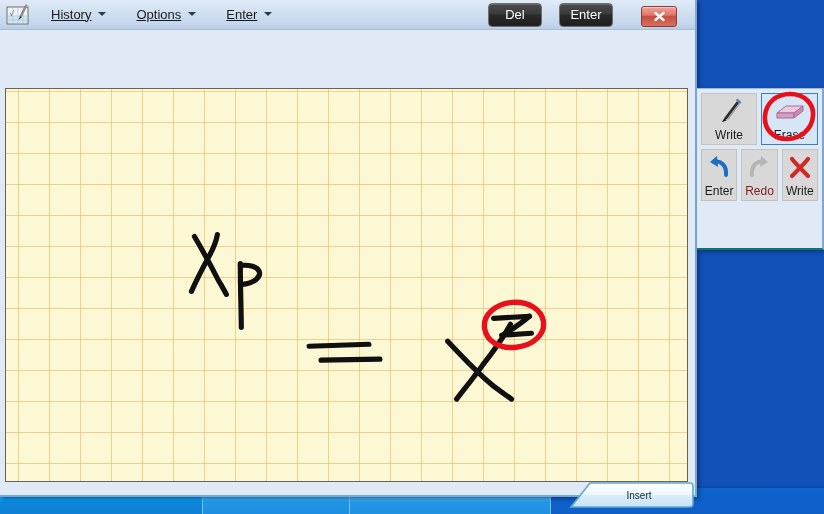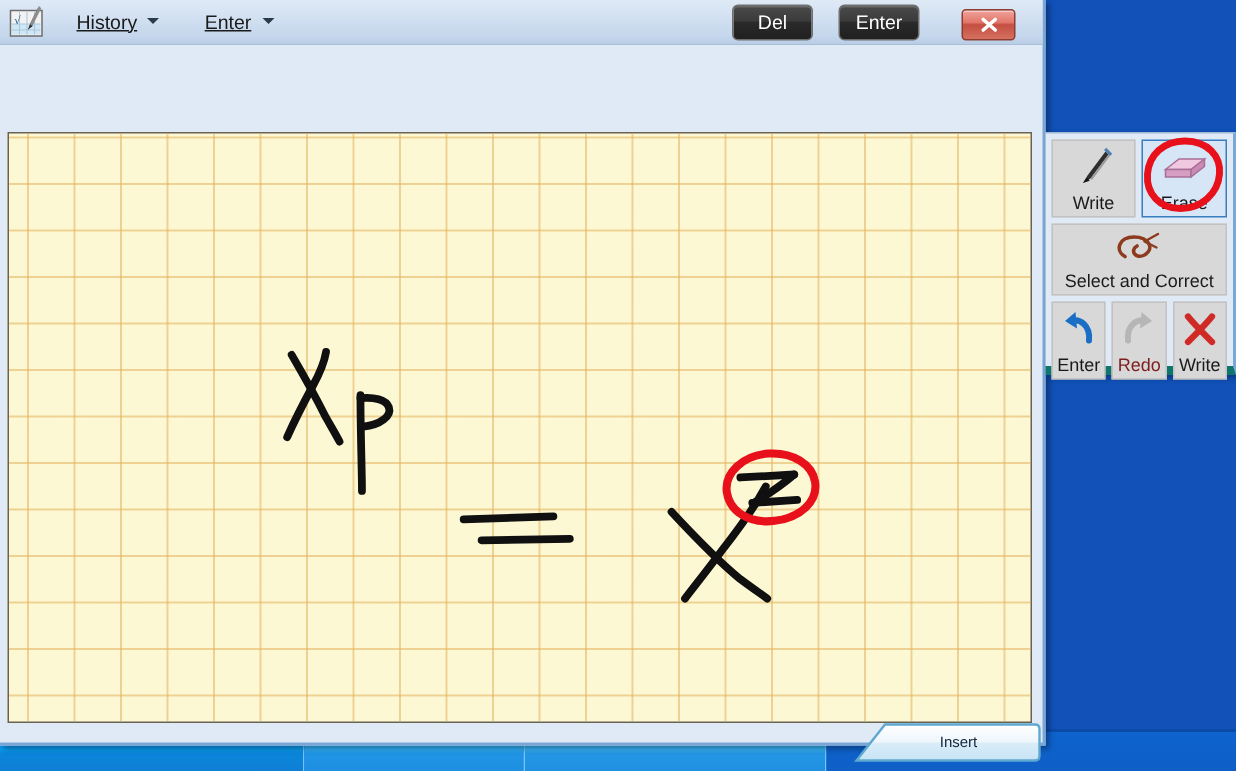--- a/index.html
+++ b/index.html
@@ -174,21 +174,21 @@
   }
   #ink { position: absolute; inset: 0; }
 
   
   #toolpanel {
     position: absolute;
     left: 697px; top: 88px;
     width: 127px; height: 162px;
     background: #dfeaf6;
     border-top: 1px solid #9fb8d4;
-    border-bottom: 6px solid #0f766e;
+    border-bottom: 2px solid #0f766e;
     border-right: 2px solid #7aa7d8;
     box-sizing: border-box;
     padding: 4px;
     box-shadow: 2px 2px 4px rgba(0,0,0,0.3);
   }
   .tool-row { display: flex; gap: 4px; margin-bottom: 4px; }
   .tool-btn {
     background: #d8d8d8;
     border: 1px solid #c2c2c2;
     display: flex;
@@ -279,20 +279,24 @@
         <rect x="2" y="12" width="19" height="7" fill="#cfe6f5"></rect>
         <path d="M2 12 H21 M2 16 H21 M7 4 V19 M12 4 V19 M17 4 V19" stroke="#a9c7dc" stroke-width="0.7" fill="none"></path>
         <text x="3.5" y="12" font-family="DejaVu Sans, sans-serif" font-size="7" fill="#2b5f8e">√</text>
         <path d="M20 0 L14 12 L12.5 16 L15.5 13.5 Z" fill="#2c2c2c"></path>
         <path d="M20 0 L21.5 1.5 L15.5 13.5 L14 12 Z" fill="#8d8d8d"></path>
       </svg>
     </div>
 
     <div class="menu-item">
       <span>History</span>
+      <span class="caret"></span>
+    </div>
+    <div class="menu-item">
+      <span>Options</span>
       <span class="caret"></span>
     </div>
     <div class="menu-item">
       <span>Enter</span>
       <span class="caret"></span>
     </div>
 
     <div id="cmdbtns">
       <div class="dark-btn">Del</div>
       <div class="dark-btn">Enter</div>
@@ -378,31 +382,20 @@
         <svg width="34" height="24" viewBox="0 0 34 24">
           <path d="M4 14 L13 7 L30 7 L21 14 Z" fill="#f0c8e0" stroke="#a86f96" stroke-width="1"></path>
           <path d="M4 14 L21 14 L21 19 L4 19 Z" fill="#d79ec4" stroke="#a86f96" stroke-width="1"></path>
           <path d="M21 14 L30 7 L30 12 L21 19 Z" fill="#c98ab4" stroke="#a86f96" stroke-width="1"></path>
         </svg>
       </span>
       <span class="lbl">Erase</span>
     </div>
   </div>
 
-  <div class="tool-row">
-    <div class="tool-btn btn-select">
-      <span class="glyph">
-        <svg width="44" height="24" viewBox="0 0 44 24">
-          <path d="M12 18 C5 14, 8 5, 18 5 C28 5, 32 13, 25 17 C19 20, 15 14, 20 11" fill="none" stroke="#8c3b1e" stroke-width="2.4" stroke-linecap="round"></path>
-          <path d="M25 8 L34 3 M25 8 L33 12" fill="none" stroke="#8c3b1e" stroke-width="1.6" stroke-linecap="round"></path>
-        </svg>
-      </span>
-      <span class="lbl">Select and Correct</span>
-    </div>
-  </div>
 
   <div class="tool-row">
 
     <div class="tool-btn btn-undo">
       <span class="glyph">
         <svg width="26" height="24" viewBox="0 0 26 24">
           <path d="M20 20 C21 10, 14 5, 8 7" fill="none" stroke="#1a6fc4" stroke-width="4" stroke-linecap="round"></path>
           <path d="M11 1 L4 7 L12 12 Z" fill="#1a6fc4"></path>
         </svg>
       </span>

